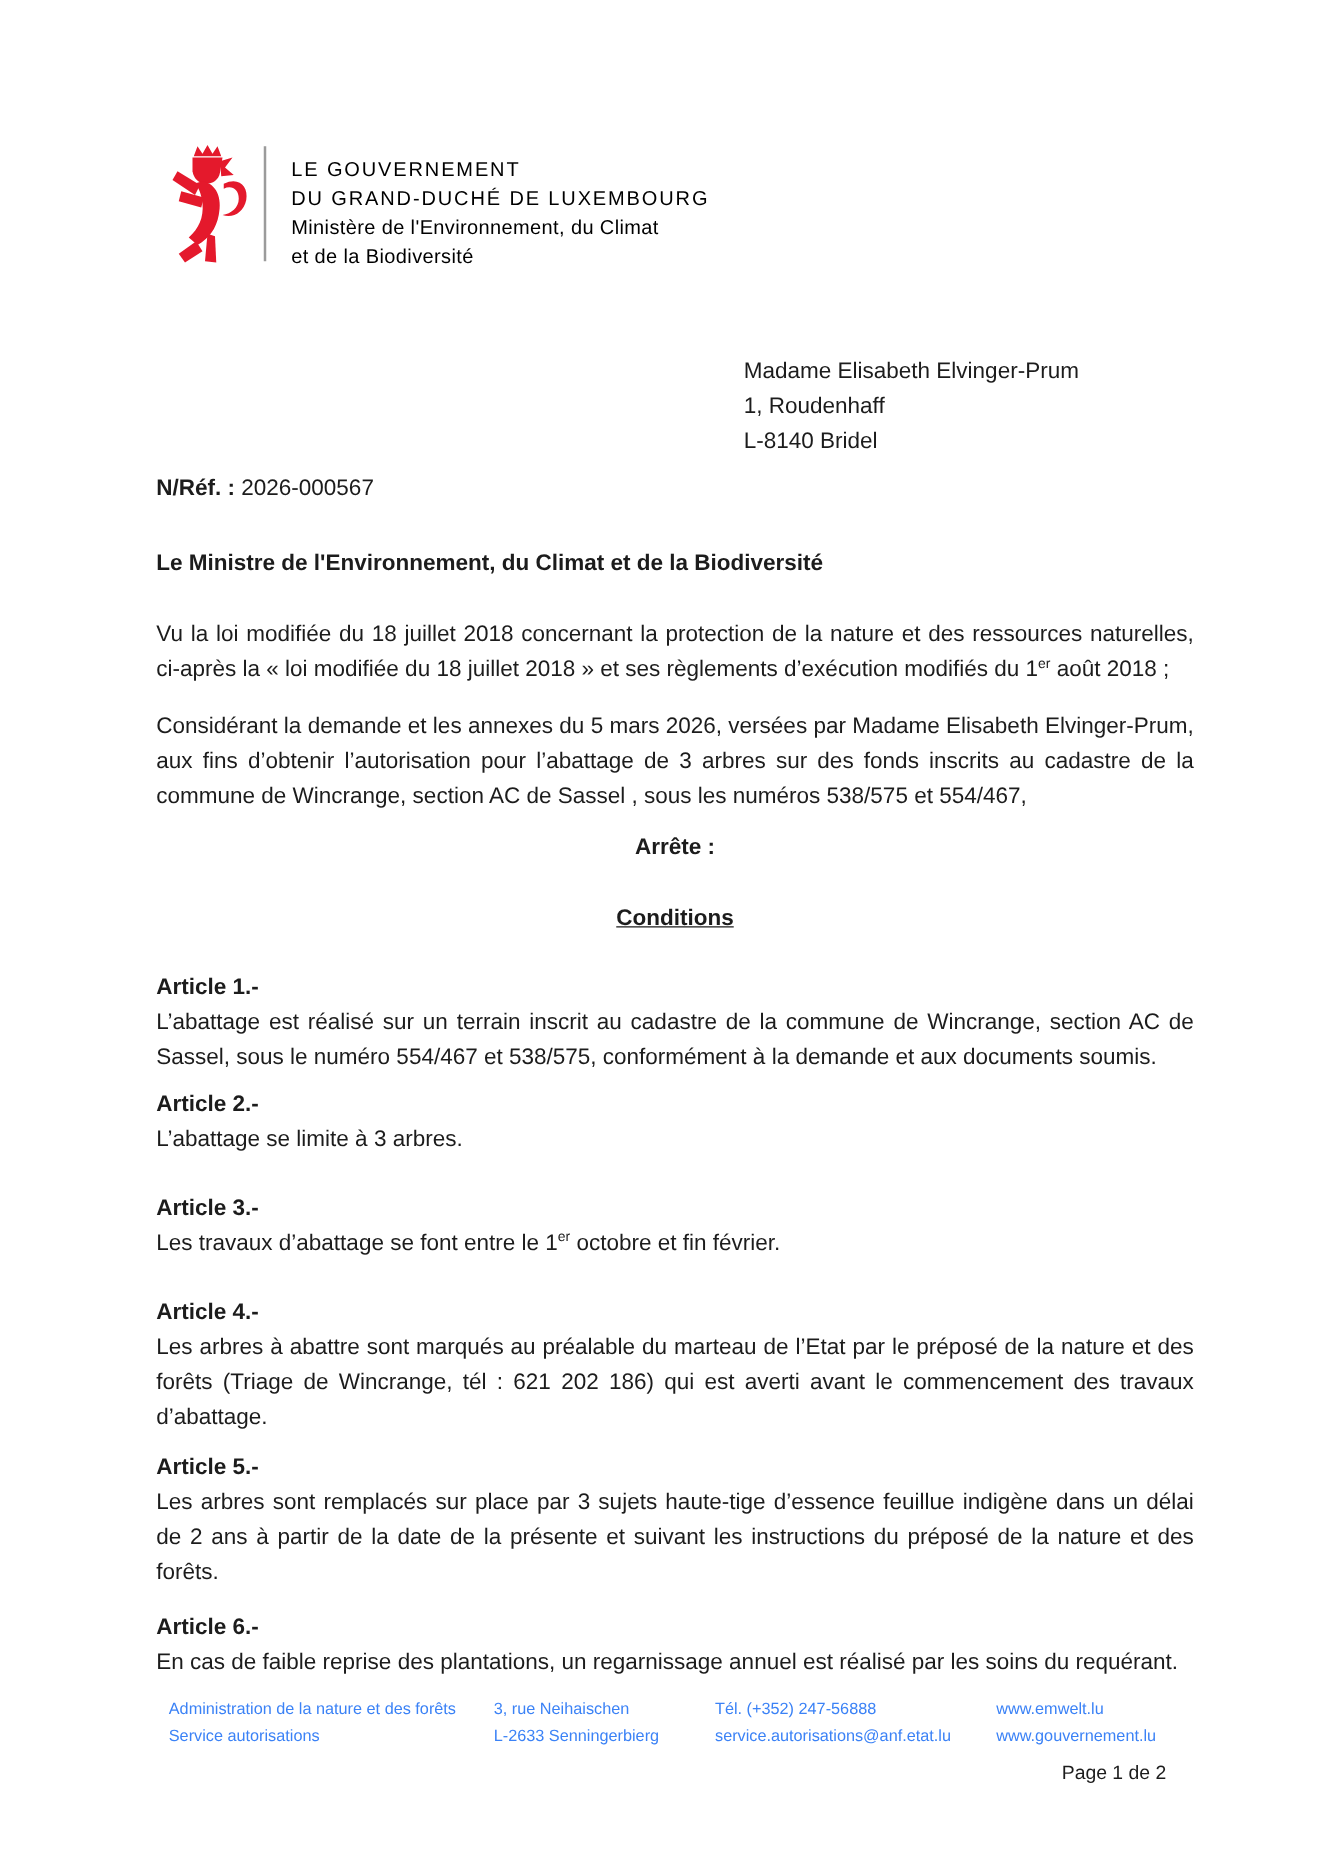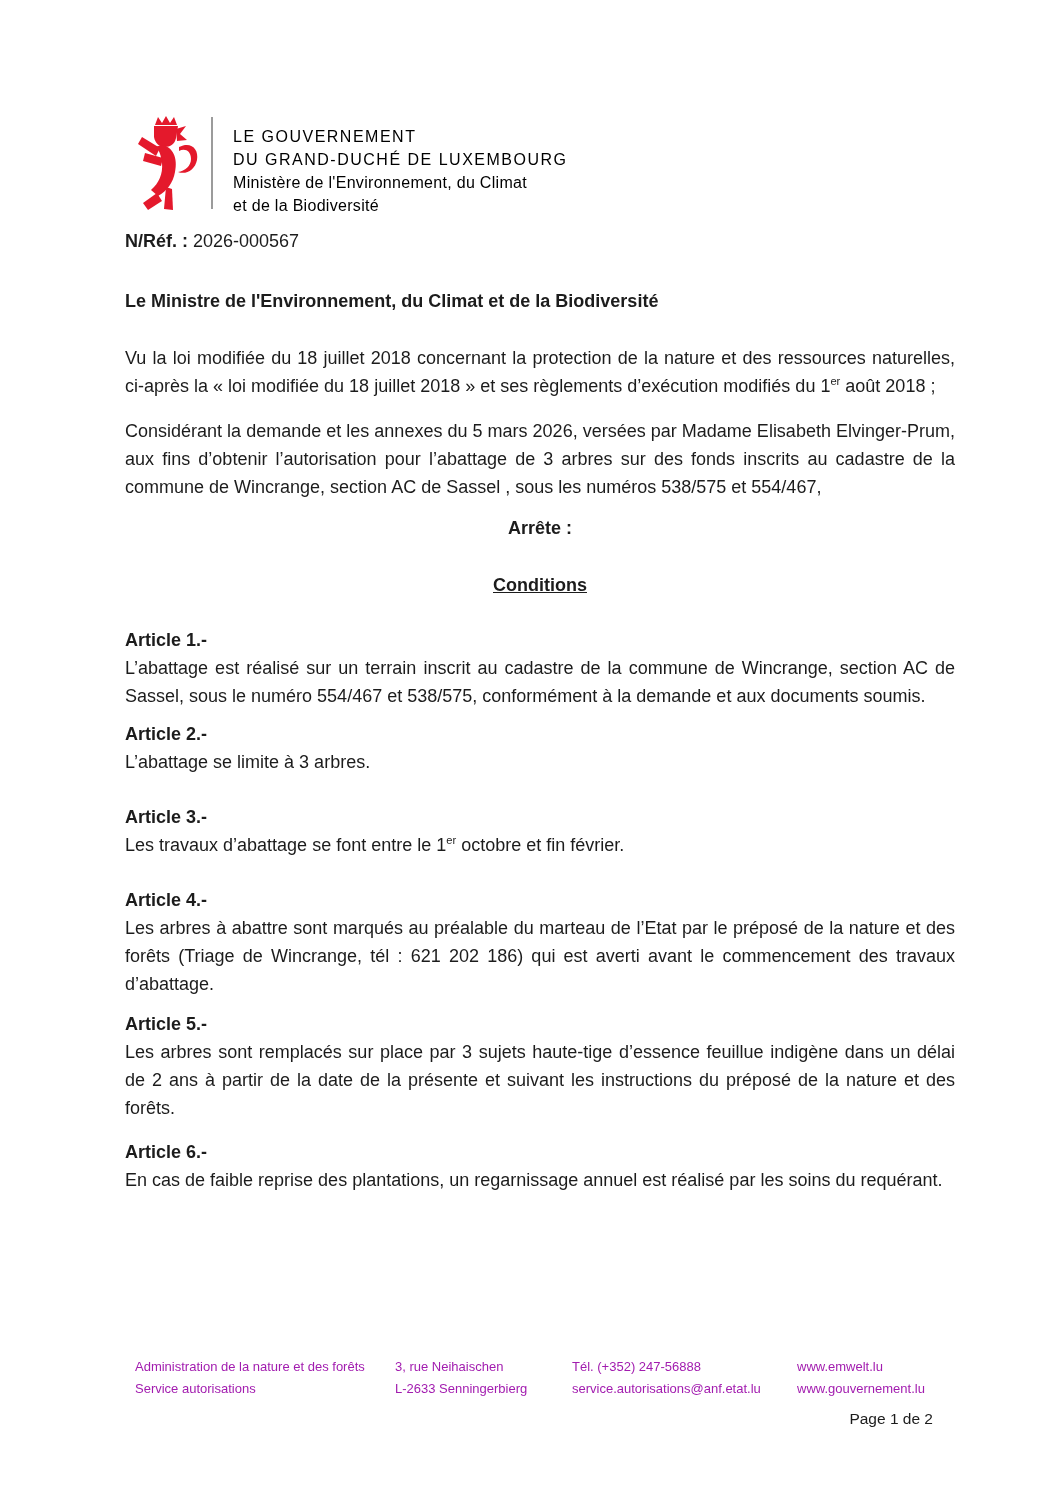--- a/index.html
+++ b/index.html
@@ -49,21 +49,21 @@
   .article:nth-child(2) { margin-bottom:27px; }
   .article:nth-child(3) { margin-bottom:27px; }
   .article:nth-child(4) { margin-bottom:12px; }
   .article:nth-child(5) { margin-bottom:16px; }
 
   sup { font-size:0.62em; line-height:0; vertical-align:super; }
 
   
   .footer {
     position:absolute; left:135px; right:103px; top:1356px;
-    display:flex; font-size:13px; line-height:22px; color:#a21caf;
+    display:flex; font-size:13px; line-height:22px; color:#3b82f6;
   }
   .footer-col-1 { width:260px; }
   .footer-col-2 { width:177px; }
   .footer-col-3 { width:225px; }
   .footer-col-4 { flex:1; }
   .page-number {
     position:absolute; top:1405px; right:125px; font-size:15.5px; color:#1c1c1c;
   }
 </style>
 </head>
@@ -88,20 +88,25 @@
       </svg>
       <div class="logo-divider"></div>
       <div class="logo-text">
         <div class="gov-line">LE GOUVERNEMENT</div>
         <div class="gov-line">DU GRAND-DUCHÉ DE LUXEMBOURG</div>
         <div class="ministry-line">Ministère de l'Environnement, du Climat</div>
         <div class="ministry-line">et de la Biodiversité</div>
       </div>
     </div>
 
+    <div class="recipient">
+      <div>Madame Elisabeth Elvinger-Prum</div>
+      <div>1, Roudenhaff</div>
+      <div>L-8140 Bridel</div>
+    </div>
 
     <div class="ref-line">
       <span class="ref-label">N/Réf. :</span>
       <span>2026-000567</span>
     </div>
 
     <div class="doc-title">Le Ministre de l'Environnement, du Climat et de la Biodiversité</div>
 
     <p class="para para-vu" style="margin:29px 0 0 0;"><span>Vu la loi modifiée du 18 juillet 2018 concernant la protection de la nature et des ressources naturelles, ci-après la « loi modifiée du 18 juillet 2018 » et ses règlements d’exécution modifiés du 1</span><sup>er</sup><span> août 2018 ;</span></p>
     <p class="para para-considerant" style="margin:17px 0 0 0;"><span>Considérant la demande et les annexes du 5 mars 2026, versées par Madame Elisabeth Elvinger-Prum, aux fins d’obtenir l’autorisation pour l’abattage de 3 arbres sur des fonds inscrits au cadastre de la commune de Wincrange, section AC de Sassel , sous les numéros 538/575 et 554/467,</span></p>

